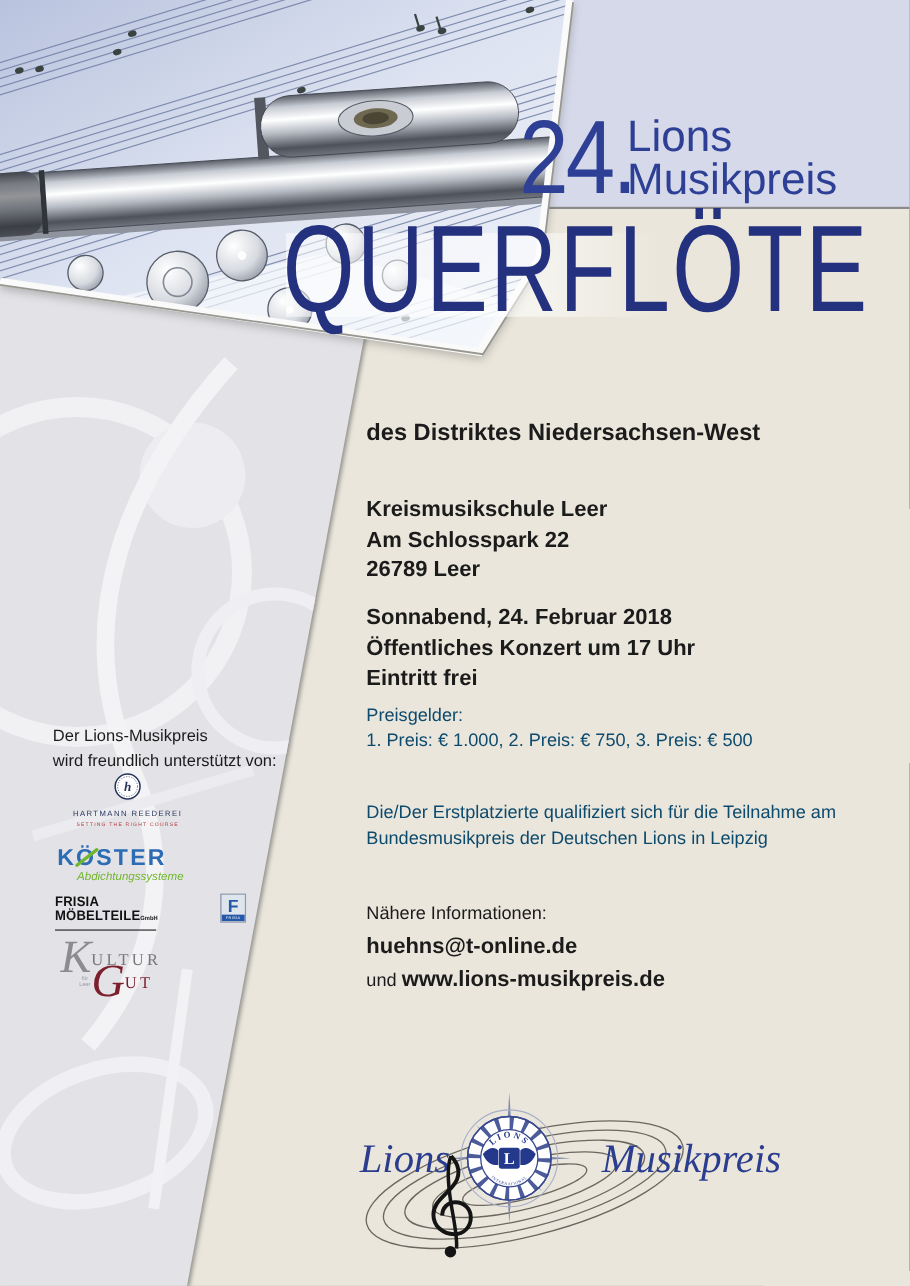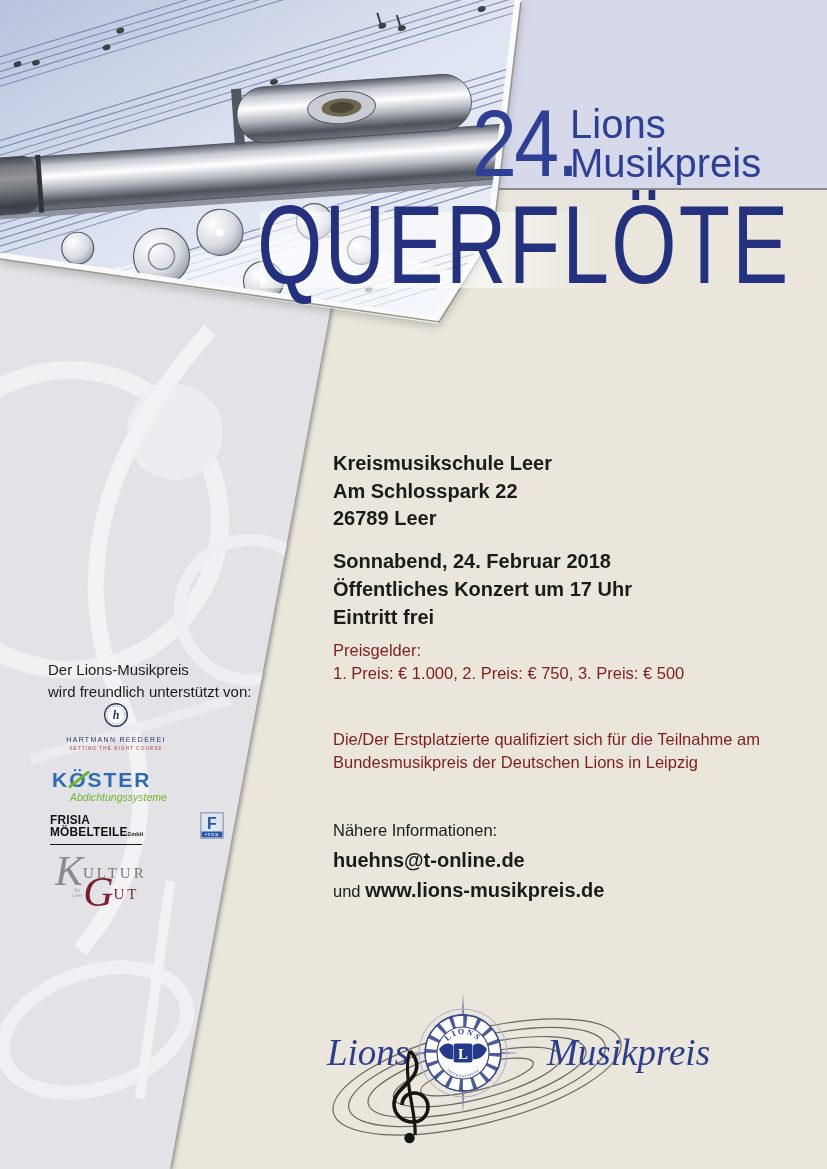--- a/index.html
+++ b/index.html
@@ -51,21 +51,21 @@
   .kg-line2{margin:-12px 0 0 10px;}
   .kg-line2 .kg-initial{color:#7c1f2d;}
   .kg-line2 .kg-caps{color:#7c1f2d;}
   .kg-small{display:inline-block;font-size:5px;line-height:5.5px;color:#9a9aa0;vertical-align:9px;margin-right:1px;}
 
   
   .mc{position:absolute;left:333px;color:#1b1b1b;z-index:6;}
   .subtitle{top:381px;font-size:21.5px;font-weight:bold;}
   .venue{top:450px;font-size:20px;font-weight:bold;line-height:27.5px;}
   .event{top:547px;font-size:20px;font-weight:bold;line-height:28px;}
-  .gray{color:#7f1d1d;font-size:16.5px;line-height:23.4px;font-weight:normal;}
+  .gray{color:#0c4a6e;font-size:16.5px;line-height:23.4px;font-weight:normal;}
   .prizes{top:639px;}
   .qual{top:728px;}
   .infolabel{top:821px;font-size:16.5px;}
   .email{top:849px;font-size:20px;font-weight:bold;}
   .site{top:879px;font-size:16.5px;}
   .site b{font-size:20px;}
 
   .footer-logo{position:absolute;left:295px;top:985px;z-index:2;}
 </style>
 </head>
@@ -216,20 +216,21 @@
   </svg>
 
   <div class="white-band"></div>
   <div class="edition">24.</div>
   <div class="brand">
     <div>Lions</div>
     <div>Musikpreis</div>
   </div>
   <div class="instrument">QUERFLÖTE</div>
 
+  <div class="mc subtitle">des Distriktes Niedersachsen-West</div>
 
   <div class="mc venue">
     <div>Kreismusikschule Leer</div>
     <div>Am Schlosspark 22</div>
     <div>26789 Leer</div>
   </div>
 
   <div class="mc event">
     <div>Sonnabend, 24. Februar 2018</div>
     <div>Öffentliches Konzert um 17 Uhr</div>

